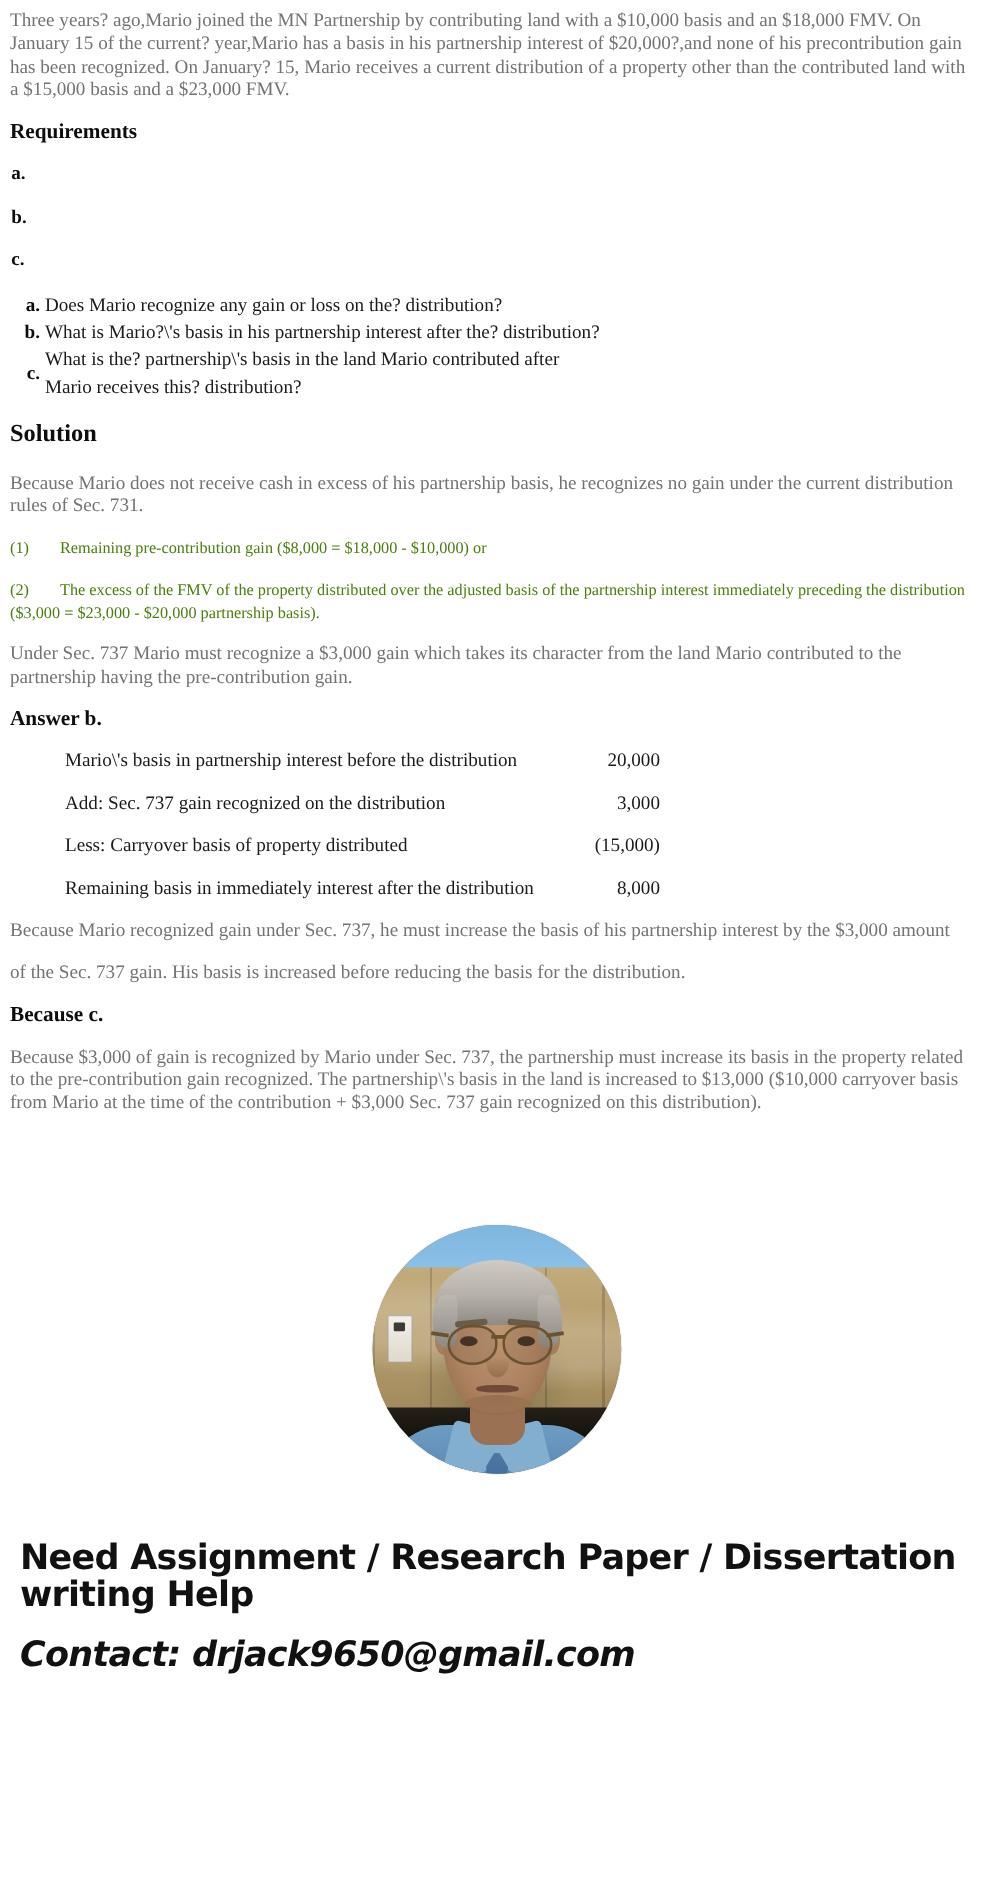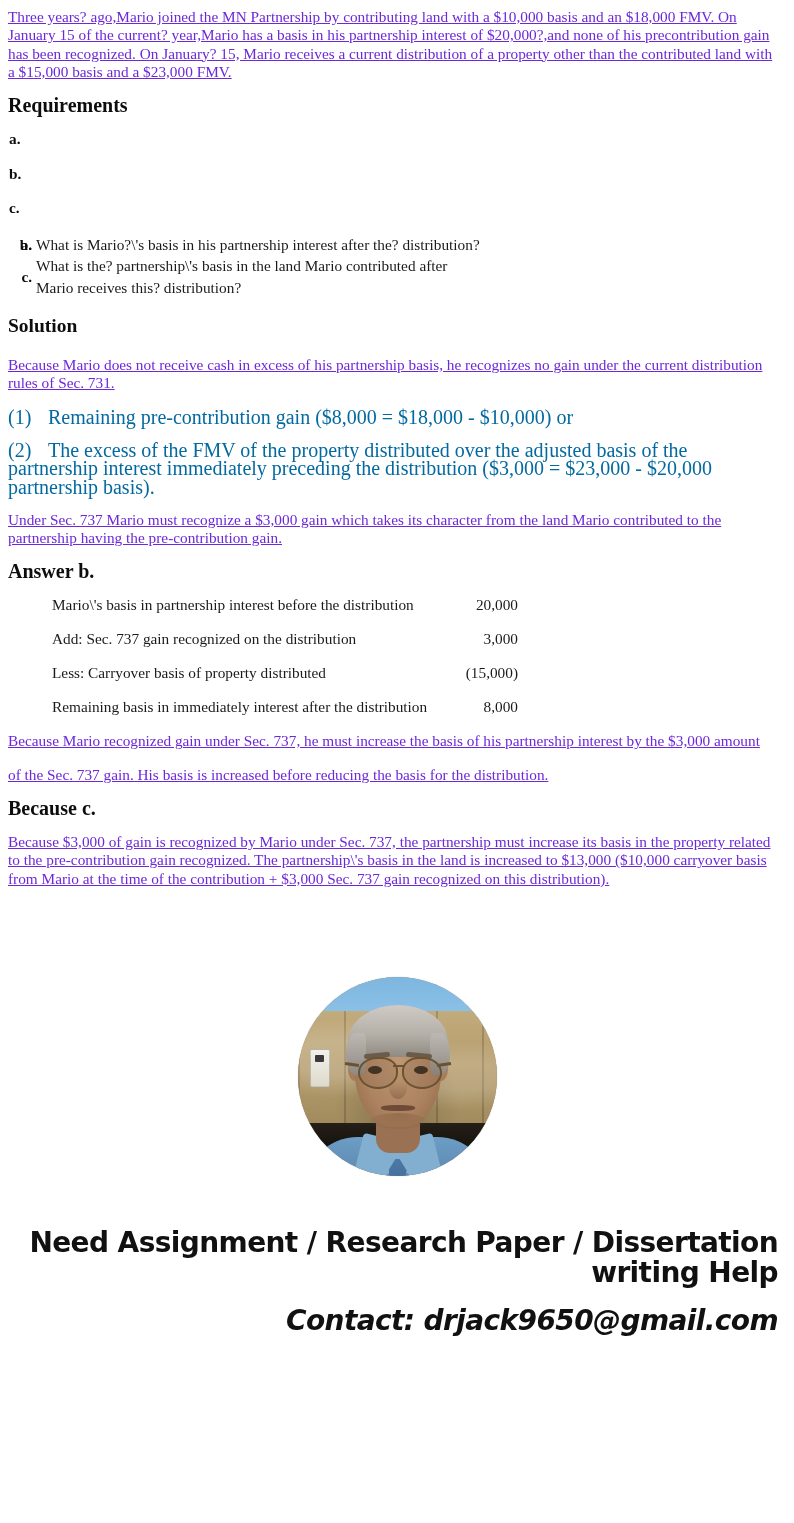--- a/index.html
+++ b/index.html
@@ -21,26 +21,25 @@
     padding: 8px 18px 0 8px;
     position: relative;
   }
 
   
   p.para {
     font-size: 15.3px;
     line-height: 18.3px;
     margin: 0 0 15px 0;
     text-align: left;
-    color: #6d28d9;
-    text-decoration: underline;
+    color: #737373;
   }
   h3.sub-heading {
     font-family: "Liberation Serif", "DejaVu Serif", serif;
-    font-size: 20px;
+    font-size: 17px;
     font-weight: bold;
     line-height: 18px;
     margin: 0 0 16px 0;
     color: #0d0d0d;
   }
   h2.solution-heading {
     font-family: "Liberation Serif", "DejaVu Serif", serif;
     font-size: 19.5px;
     font-weight: bold;
     line-height: 22px;
@@ -82,24 +81,24 @@
     font-size: 15.3px;
     color: #0d0d0d;
   }
   ol.q-list li.two-line .marker {
     top: 50%;
     transform: translateY(-50%);
   }
 
   
   .num-item {
-    font-size: 20px;
+    font-size: 13px;
     line-height: 18.3px;
     margin: 0 0 15px 0;
-    color: #0369a1;
+    color: #4d7c0f;
   }
   .num-item .num {
     display: inline-block;
     width: 40px;
   }
 
   
   .calc-line {
     font-size: 15.3px;
     line-height: 18.3px;
@@ -107,21 +106,21 @@
     position: relative;
     color: #1a1a1a;
     height: 19px;
   }
   .calc-line .calc-label {
     display: inline-block;
     margin-left: 44px;
   }
   .calc-line .calc-value {
     position: absolute;
-    left: 400px;
+    left: 410px;
     width: 110px;
     text-align: right;
     white-space: pre;
   }
 
   
   .avatar-wrap {
     width: 794px;
     margin: 0;
     padding-top: 74px;
@@ -273,21 +272,21 @@
     left: 72px; top: 136px; width: 56px; height: 16px;
     background: radial-gradient(ellipse at 50% 0%, rgba(120,85,58,0.45), rgba(0,0,0,0));
     border-radius: 50%;
   }
 
   
   .footer {
     width: 794px;
     box-sizing: border-box;
     padding: 52px 16px 10px 16px;
-    text-align: right;
+    text-align: left;
   }
   .footer-line {
     font-family: "DejaVu Sans", "Liberation Sans", sans-serif;
     font-weight: bold;
     font-size: 28px;
     line-height: 30px;
     letter-spacing: -0.6px;
     color: #111111;
     margin: 0;
   }
@@ -305,20 +304,21 @@
 
   <h3 class="sub-heading">Requirements</h3>
 
   <div class="req-marker">a.</div>
   <div class="req-marker">b.</div>
   <div class="req-marker">c.</div>
 
   <ol class="q-list">
     <li>
       <span class="marker">a.</span>
+      <span class="q-text">Does Mario recognize any gain or loss on the? distribution?</span>
     </li>
     <li>
       <span class="marker">b.</span>
       <span class="q-text">What is Mario?\'s basis in his partnership interest after the? distribution?</span>
     </li>
     <li class="two-line" style="padding-right:300px;">
       <span class="marker">c.</span>
       <span class="q-text">What is the? partnership\'s basis in the land Mario contributed after Mario receives this? distribution?</span>
     </li>
   </ol>

